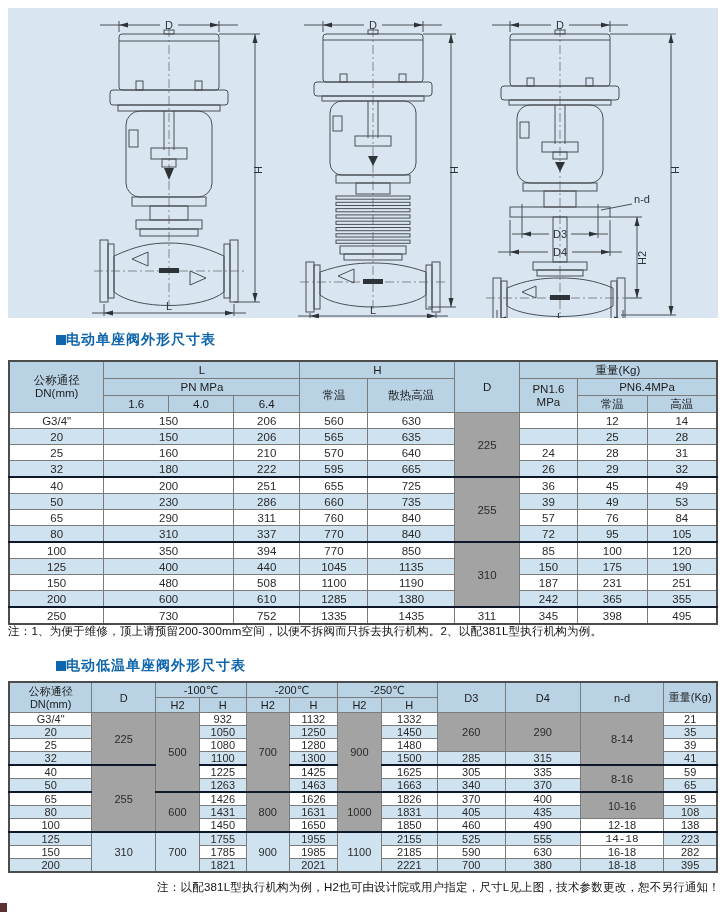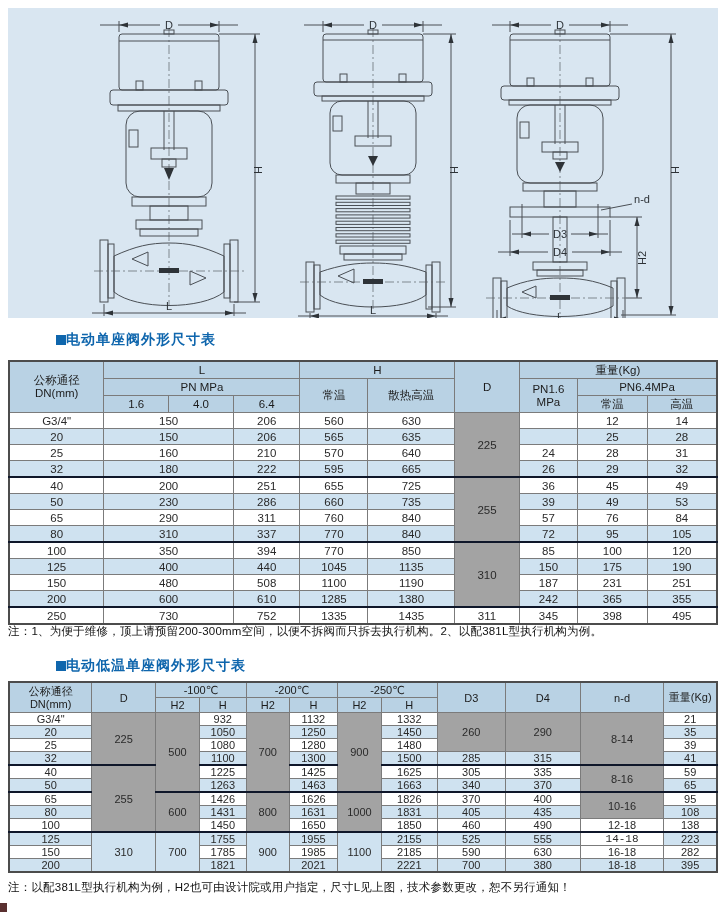--- a/index.html
+++ b/index.html
@@ -33,21 +33,21 @@
   .t2 th{height:14px;font-size:11px;}
   .t2 td{height:11.5px;font-size:11px;color:#2a2a2a;}
   tr.alt td{background:#cfe2f0;}
   td[rowspan]{background:#a3a3a3;}
   tr.alt td.w{background:#ffffff;font-family:Liberation Mono, monospace;}
   tr.sep td{border-top:2px solid #0f172a;}
   .two-line div{line-height:13px;}
   
   .note{position:absolute;left:8px;width:712px;font-size:11.5px;color:#111;letter-spacing:0.2px;}
   .note1{top:624px;}
-  .note2{top:880px;}
+  .note2{top:880px;text-align:right;}
   .artifact{position:absolute;left:0px;top:903px;width:7px;height:9px;background:#5a3030;}
 </style>
 </head>
 <body>
 
 <div class="panel">
 
   <svg class="svg1" width="225" height="310" viewBox="0 0 225 310">
     <line x1="95" y1="18" x2="95" y2="296" class="cl"></line>
     <g>

